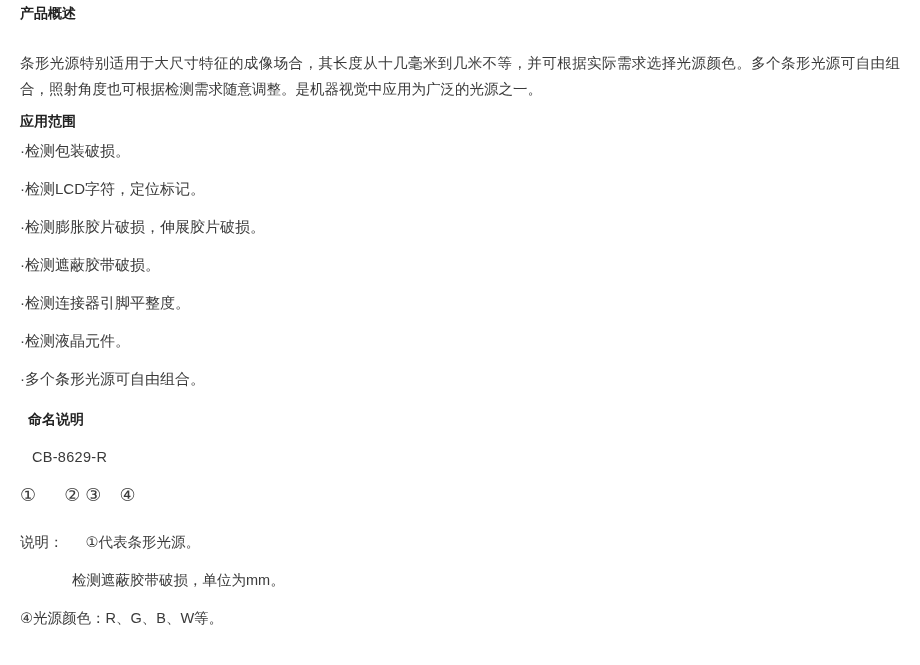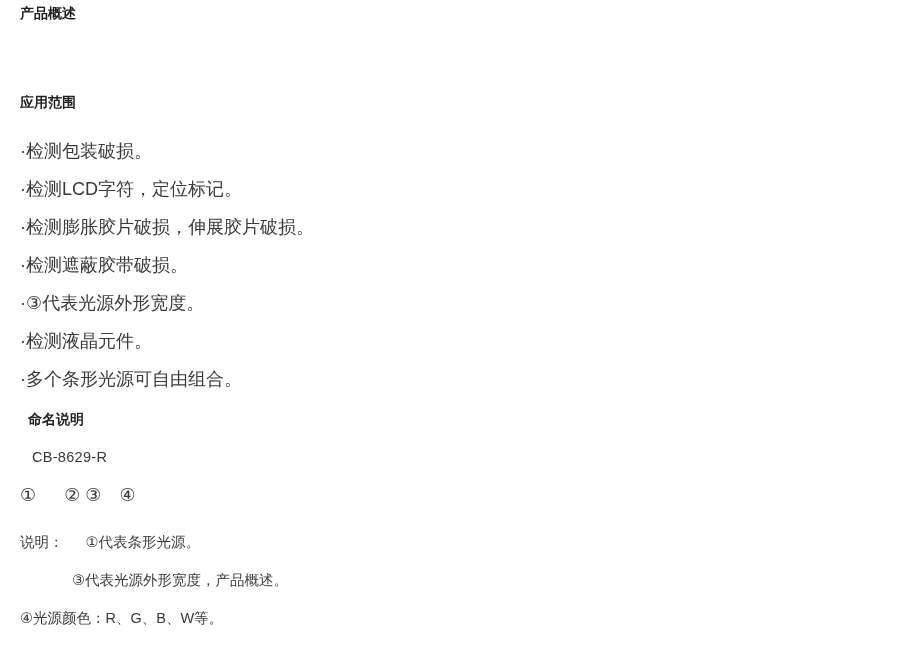--- a/index.html
+++ b/index.html
@@ -40,33 +40,33 @@
     top: 35px;
     width: 880px;
     font-size: 14.5px;
     line-height: 26px;
     color: #3a3a3a;
     text-align: justify;
   }
   .heading-scope {
     position: absolute;
     left: 20px;
-    top: 92px;
+    top: 111px;
   }
   .bullet-list {
     position: absolute;
     left: 20px;
     top: 132px;
     width: 880px;
     list-style: none;
     margin: 0;
     padding: 0;
   }
   .bullet-item {
-    font-size: 18px;
+    font-size: 15px;
     line-height: 38px;
     color: #3a3a3a;
     white-space: nowrap;
   }
   .heading-naming {
     position: absolute;
     left: 28px;
     top: 409px;
   }
   .model-code {
@@ -119,29 +119,30 @@
     width: 14px;
   }
 </style>
 </head>
 <body>
 
 <div class="page">
 
   <h2 class="section-heading heading-overview">产品概述</h2>
 
+  <p class="paragraph">条形光源特别适用于大尺寸特征的成像场合，其长度从十几毫米到几米不等，并可根据实际需求选择光源颜色。多个条形光源可自由组合，照射角度也可根据检测需求随意调整。是机器视觉中应用为广泛的光源之一。</p>
 
   <h2 class="section-heading heading-scope">应用范围</h2>
 
   <ul class="bullet-list">
     <li class="bullet-item">·检测包装破损。</li>
     <li class="bullet-item">·检测LCD字符，定位标记。</li>
     <li class="bullet-item">·检测膨胀胶片破损，伸展胶片破损。</li>
     <li class="bullet-item">·检测遮蔽胶带破损。</li>
-    <li class="bullet-item">·③代表光源外形宽度。</li>
+    <li class="bullet-item">·检测连接器引脚平整度。</li>
     <li class="bullet-item">·检测液晶元件。</li>
     <li class="bullet-item">·多个条形光源可自由组合。</li>
   </ul>
 
   <h2 class="section-heading heading-naming">命名说明</h2>
 
   <div class="model-code">CB-8629-R</div>
 
   <div class="circle-row">
     <span>①</span>
@@ -152,20 +153,20 @@
     <span>④</span>
   </div>
 
   <div class="note-block">
     <div class="note-line">
       <span class="note-label">说明：</span>
       <span class="spacer-sm"></span>
       <span>①代表条形光源。</span>
     </div>
     <div class="note-line note-indent">
-      <span>③代表光源外形宽度，产品概述。</span>
+      <span>检测遮蔽胶带破损，单位为mm。</span>
     </div>
     <div class="note-line">
       <span>④光源颜色：R、G、B、W等。</span>
     </div>
   </div>
 
 </div>
 
 </body></html>

